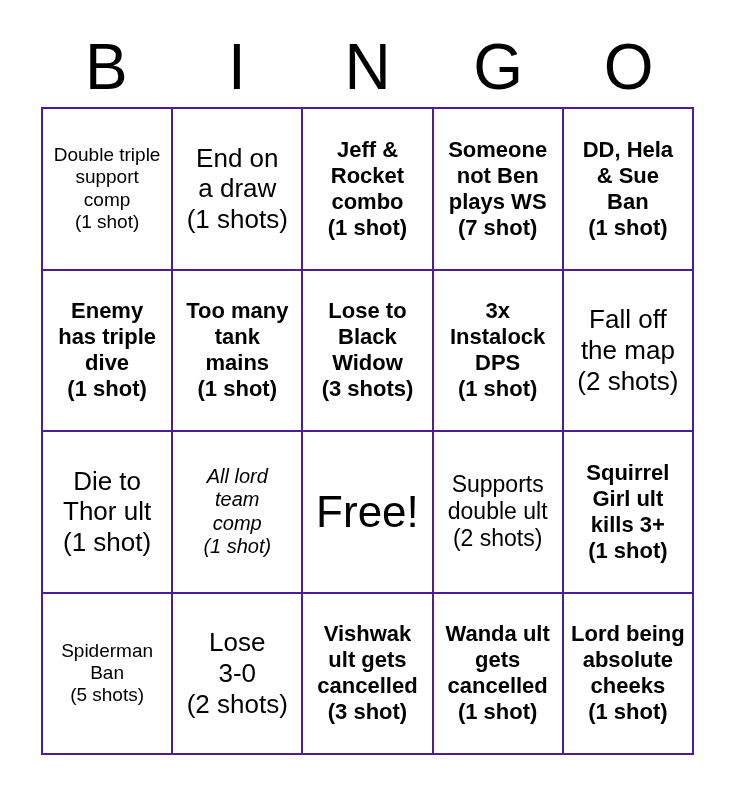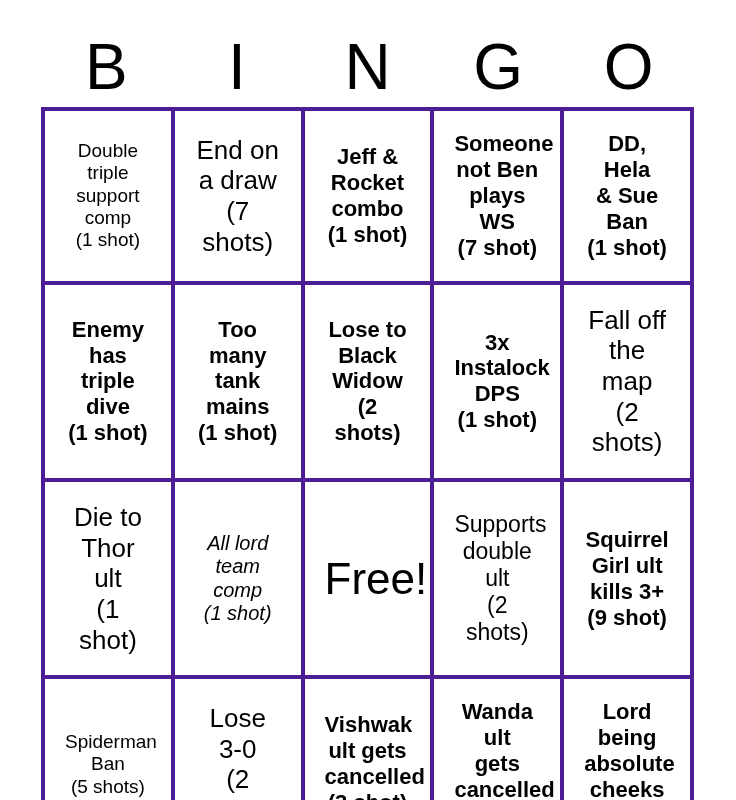--- a/index.html
+++ b/index.html
@@ -34,27 +34,27 @@
   table.grid {
     position: absolute;
     left: 41px;
     top: 107px;
     width: 653px;
     height: 648px;
     border-collapse: collapse;
     table-layout: fixed;
   }
   td.cell {
-    border: 4px solid #4c1d95;
+    border: 2px solid #4c1d95;
     text-align: center;
     vertical-align: middle;
     color: #000000;
     white-space: pre-line;
     line-height: 1.18;
-    padding: 20px;
+    padding: 6px;
     height: 129px;
     overflow: hidden;
   }
   .fs19 { font-size: 19px; }
   .fs20 { font-size: 20px; font-style: italic; }
   .fs22 { font-size: 22px; font-weight: bold; }
   .fs23 { font-size: 23px; }
   .fs26 { font-size: 26px; }
   .fs44 { font-size: 44px; line-height: 1; border-radius: 11px; }
 </style>
@@ -73,21 +73,21 @@
 
   <table class="grid">
     <tbody>
       <tr>
         <td class="cell fs19">Double triple
 support
 comp
 (1 shot)</td>
         <td class="cell fs26">End on
 a draw
-(7 shots)</td>
+(1 shots)</td>
         <td class="cell fs22">Jeff &amp;
 Rocket
 combo
 (1 shot)</td>
         <td class="cell fs22">Someone
 not Ben
 plays WS
 (7 shot)</td>
         <td class="cell fs22">DD, Hela
 &amp; Sue
@@ -99,21 +99,21 @@
 has triple
 dive
 (1 shot)</td>
         <td class="cell fs22">Too many
 tank
 mains
 (1 shot)</td>
         <td class="cell fs22">Lose to
 Black
 Widow
-(2 shots)</td>
+(3 shots)</td>
         <td class="cell fs22">3x
 Instalock
 DPS
 (1 shot)</td>
         <td class="cell fs26">Fall off
 the map
 (2 shots)</td>
       </tr>
       <tr>
         <td class="cell fs26">Die to
@@ -123,21 +123,21 @@
 team
 comp
 (1 shot)</td>
         <td class="cell fs44">Free!</td>
         <td class="cell fs23">Supports
 double ult
 (2 shots)</td>
         <td class="cell fs22">Squirrel
 Girl ult
 kills 3+
-(9 shot)</td>
+(1 shot)</td>
       </tr>
       <tr>
         <td class="cell fs19">Spiderman
 Ban
 (5 shots)</td>
         <td class="cell fs26">Lose
 3-0
 (2 shots)</td>
         <td class="cell fs22">Vishwak
 ult gets

